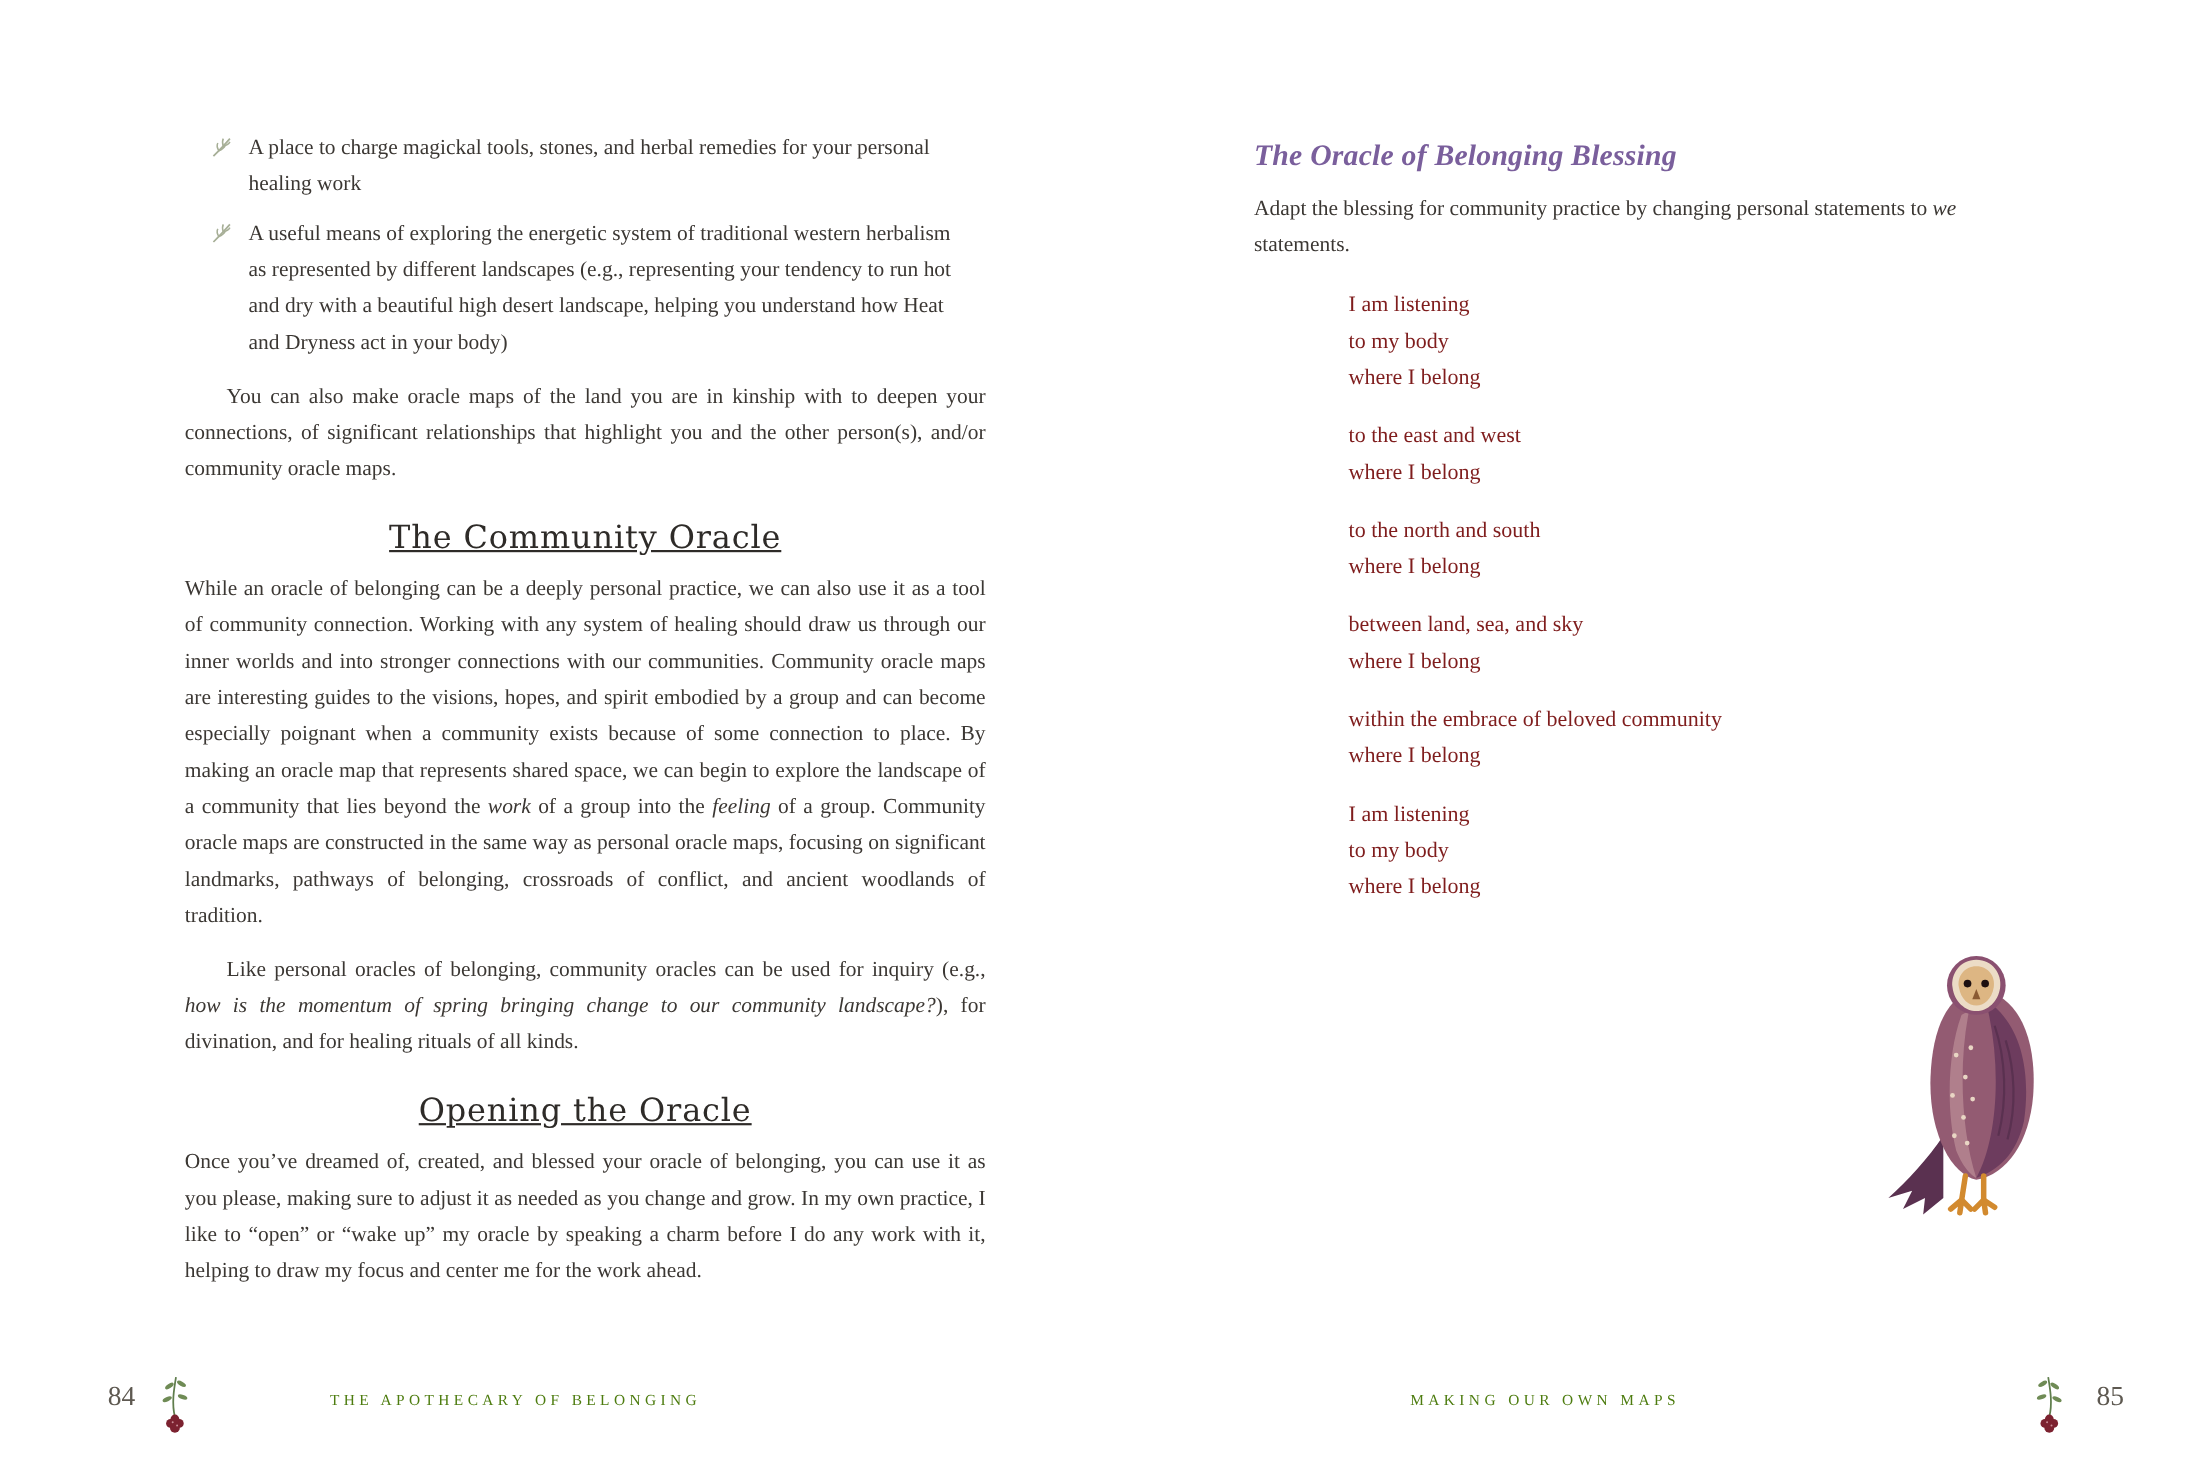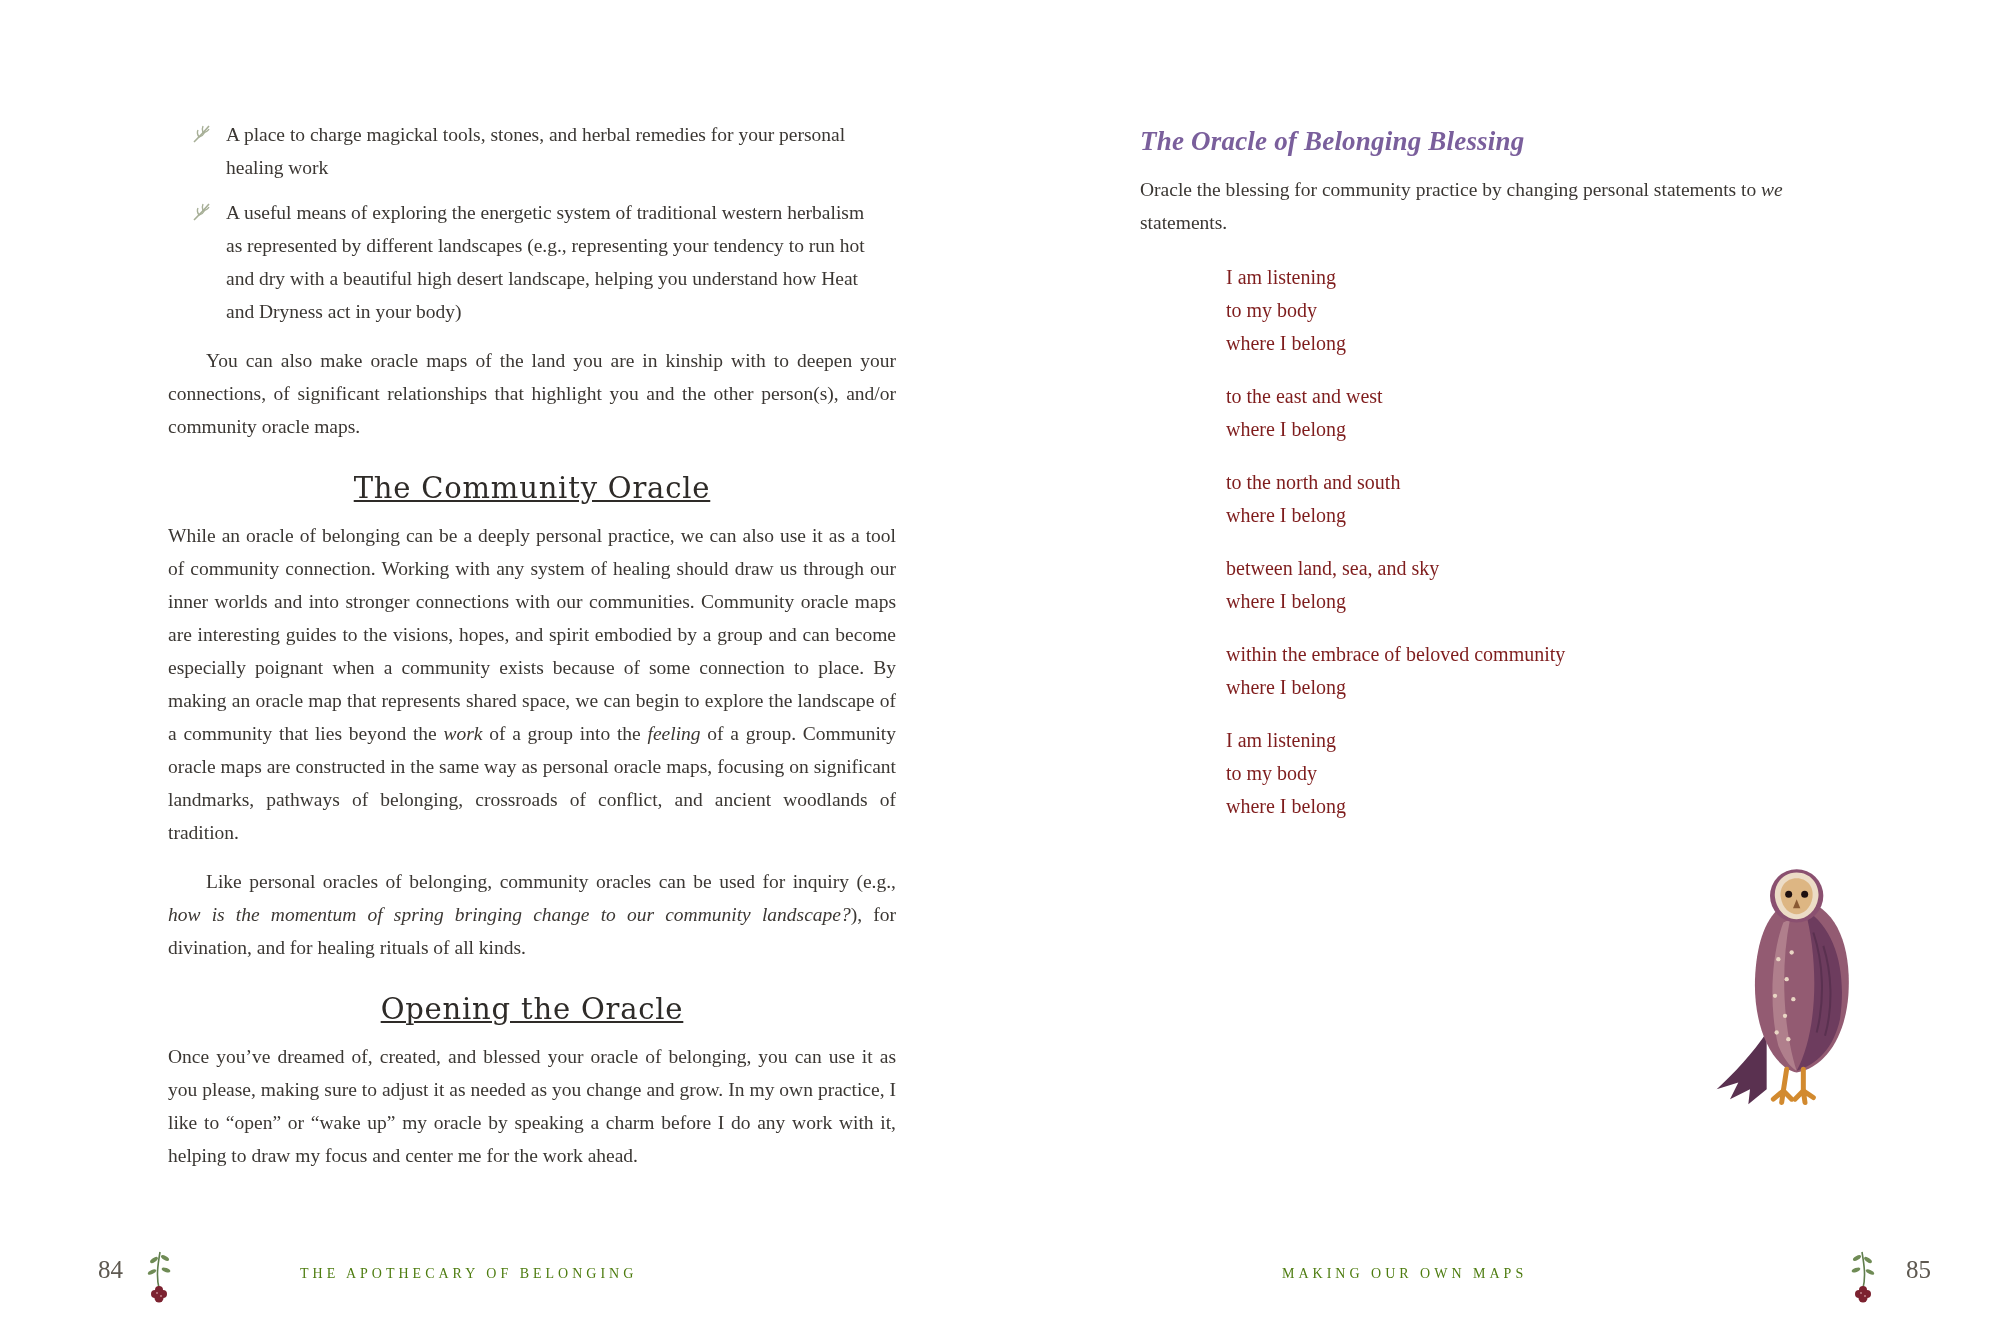--- a/index.html
+++ b/index.html
@@ -148,21 +148,21 @@
   <h2 class="section-heading">Opening the Oracle</h2>
 
   <p class="body">Once you’ve dreamed of, created, and blessed your oracle of belonging, you can use it as you please, making sure to adjust it as needed as you change and grow. In my own practice, I like to “open” or “wake up” my oracle by speaking a charm before I do any work with it, helping to draw my focus and center me for the work ahead.</p>
 
 </div>
 
 <div id="right-page" class="page">
 
   <h3 class="blessing-heading">The Oracle of Belonging Blessing</h3>
 
-  <p class="blessing-intro"><span>Oracle the blessing for community practice by changing personal statements to </span><i>we</i><span> statements.</span></p>
+  <p class="blessing-intro"><span>Adapt the blessing for community practice by changing personal statements to </span><i>we</i><span> statements.</span></p>
 
   <div class="poem">
     <div class="stanza">
       <div>I am listening</div>
       <div>to my body</div>
       <div>where I belong</div>
     </div>
     <div class="stanza">
       <div>to the east and west</div>
       <div>where I belong</div>

